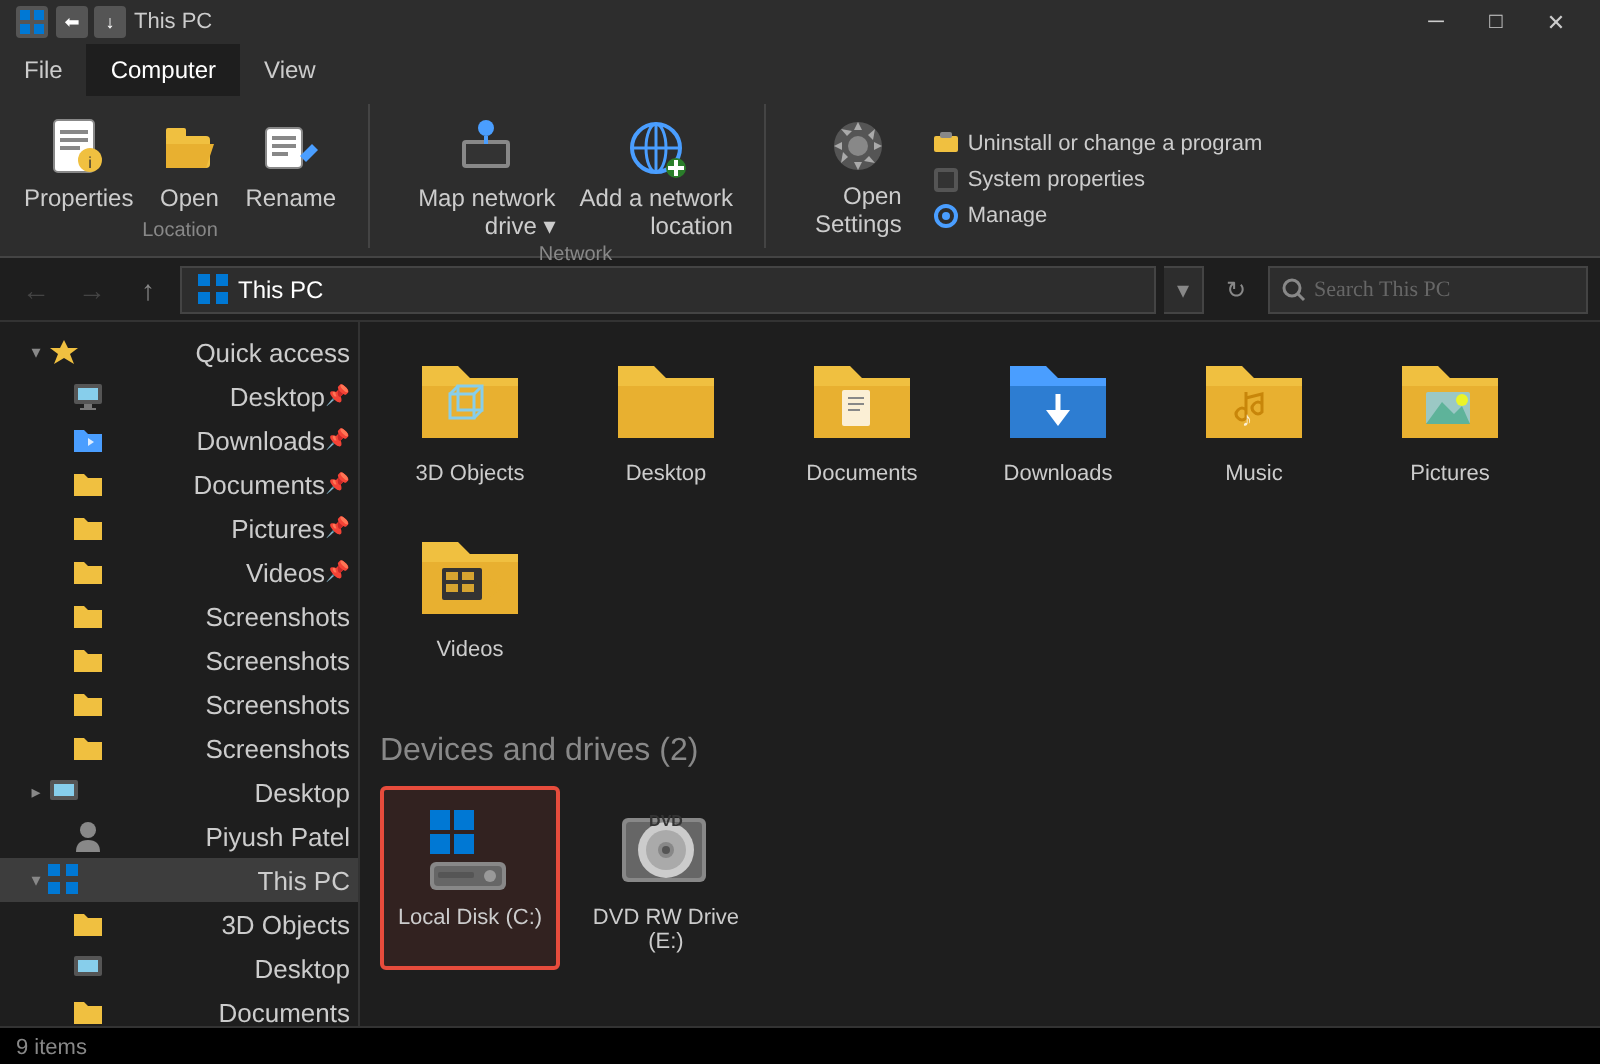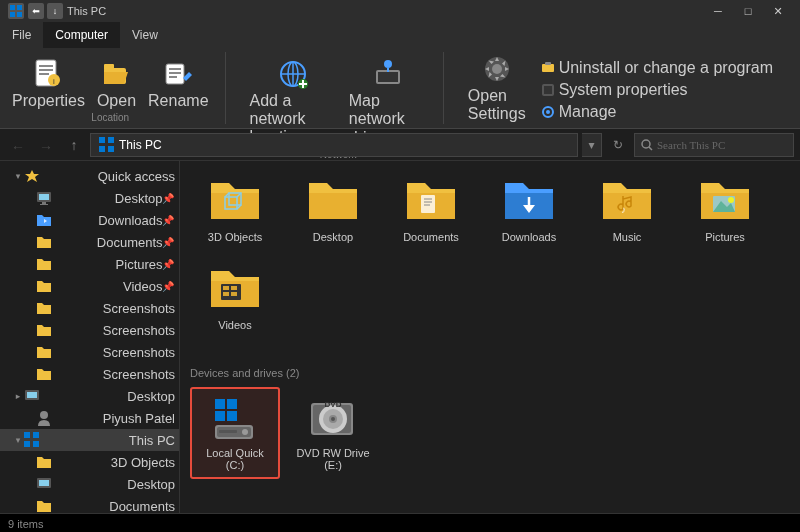--- a/index.html
+++ b/index.html
@@ -18,24 +18,24 @@
     .ribbon { background: #2d2d2d; border-bottom: 1px solid #444; }
     .ribbon-tabs { display: flex; height: 26px; }
     .ribbon-tab { padding: 0 12px; display: flex; align-items: center; font-size: 12px; cursor: pointer; color: #ccc; }
     .ribbon-tab.active { background: #1e1e1e; color: #fff; }
     .ribbon-content { background: #2d2d2d; padding: 4px 8px; display: flex; gap: 16px; align-items: center; height: 80px; }
     .ribbon-section { display: flex; flex-direction: column; align-items: center; border-right: 1px solid #444; padding-right: 12px; margin-right: 4px; height: 100%; justify-content: space-between; }
     .ribbon-section:last-child { border-right: none; }
     .ribbon-section-items { display: flex; gap: 4px; align-items: flex-start; flex: 1; padding-top: 4px; }
     .ribbon-item { display: flex; flex-direction: column; align-items: center; gap: 2px; cursor: pointer; padding: 2px 4px; border-radius: 3px; min-width: 40px; }
     .ribbon-item-icon { width: 32px; height: 32px; display: flex; align-items: center; justify-content: center; }
-    .ribbon-item-label { font-size: 16px; color: #ccc; text-align: left; }
+    .ribbon-item-label { font-size: 12px; color: #ccc; text-align: right; }
     .ribbon-section-label { font-size: 10px; color: #888; padding-bottom: 3px; }
     .ribbon-item-text-group { display: flex; flex-direction: column; gap: 2px; }
-    .ribbon-text-item { display: flex; align-items: center; gap: 4px; cursor: pointer; padding: 1px 3px; border-radius: 2px; font-size: 16px; color: #ccc; white-space: nowrap; }
+    .ribbon-text-item { display: flex; align-items: center; gap: 4px; cursor: pointer; padding: 1px 3px; border-radius: 2px; font-size: 11px; color: #ccc; white-space: nowrap; }
 
     
     .address-bar { height: 32px; background: #1e1e1e; display: flex; align-items: center; padding: 0 6px; gap: 4px; border-bottom: 1px solid #333; }
     .nav-btn { width: 24px; height: 24px; display: flex; align-items: center; justify-content: center; color: #888; font-size: 14px; cursor: pointer; border-radius: 3px; }
     .nav-btn.disabled { color: #444; cursor: default; }
     .address-path { flex: 1; height: 24px; background: #2d2d2d; border: 1px solid #444; display: flex; align-items: center; padding: 0 8px; color: #fff; font-size: 12px; cursor: pointer; }
     .refresh-btn { width: 24px; height: 24px; display: flex; align-items: center; justify-content: center; color: #888; cursor: pointer; }
     .search-box { width: 160px; height: 24px; background: #2d2d2d; border: 1px solid #444; display: flex; align-items: center; padding: 0 6px; gap: 4px; color: #888; font-size: 11px; font-family: Liberation Serif, serif; }
     .dropdown-btn { width: 20px; height: 24px; display: flex; align-items: center; justify-content: center; color: #888; background: #2d2d2d; border: 1px solid #444; border-left: none; cursor: pointer; }
 
@@ -54,21 +54,21 @@
     .sidebar-arrow { width: 12px; height: 12px; display: flex; align-items: center; justify-content: center; font-size: 9px; color: #888; flex-shrink: 0; }
     .sidebar-icon { width: 16px; height: 16px; margin-right: 4px; flex-shrink: 0; }
     .sidebar-label { font-size: 13px; color: #ccc; flex: 1; white-space: nowrap; overflow: hidden; text-overflow: ellipsis; text-align: right; }
     .sidebar-pin { margin-left: auto; color: #4a9eff; font-size: 10px; }
 
     
     .content { flex: 1; background: #1e1e1e; overflow-y: auto; padding: 10px; }
     .content::-webkit-scrollbar { width: 8px; }
     .content::-webkit-scrollbar-track { background: #1e1e1e; }
     .content::-webkit-scrollbar-thumb { background: #444; }
-    .section-header { font-size: 11px; color: #888; margin-bottom: 8px; margin-top: 28px; }
+    .section-header { font-size: 16px; color: #888; margin-bottom: 8px; margin-top: 28px; }
     .folder-grid { display: flex; flex-wrap: wrap; gap: 8px; margin-bottom: 16px; }
     .folder-item { display: flex; flex-direction: column; align-items: center; width: 90px; cursor: pointer; padding: 6px; border-radius: 3px; border: 2px solid transparent; }
     .folder-item.selected { border-color: #e74c3c; background: rgba(231,76,60,0.1); }
     .folder-icon { width: 56px; height: 48px; position: relative; }
     .folder-label { font-size: 11px; color: #ccc; text-align: center; margin-top: 4px; word-break: break-word; }
     .devices-section { margin-top: 4px; }
 
     
     .status-bar { height: 20px; background: #000000; border-top: 1px solid #333; display: flex; align-items: center; padding: 0 8px; font-size: 11px; color: #888; }
   </style>
@@ -145,41 +145,41 @@
         </div>
       </div>
       <span class="ribbon-section-label">Location</span>
     </div>
 
     <div class="ribbon-section">
       <div class="ribbon-section-items">
         <div class="ribbon-item">
           <div class="ribbon-item-icon">
             <svg width="32" height="32" viewBox="0 0 32 32">
+              <rect x="4" y="12" width="24" height="14" rx="2" fill="#888"></rect>
+              <rect x="6" y="14" width="20" height="10" fill="#333"></rect>
+              <circle cx="16" cy="6" r="4" fill="#4a9eff"></circle>
+              <line x1="16" y1="10" x2="16" y2="14" stroke="#4a9eff" stroke-width="2"></line>
+            </svg>
+          </div>
+          <span class="ribbon-item-label">Map network<br>drive ▾</span>
+        </div>
+        <div class="ribbon-item">
+          <div class="ribbon-item-icon">
+            <svg width="32" height="32" viewBox="0 0 32 32">
               <circle cx="16" cy="16" r="12" fill="none" stroke="#4a9eff" stroke-width="2"></circle>
               <line x1="16" y1="4" x2="16" y2="28" stroke="#4a9eff" stroke-width="1.5"></line>
               <ellipse cx="16" cy="16" rx="5" ry="12" fill="none" stroke="#4a9eff" stroke-width="1.5"></ellipse>
               <line x1="4" y1="16" x2="28" y2="16" stroke="#4a9eff" stroke-width="1.5"></line>
               <circle cx="26" cy="26" r="5" fill="#2a7d2a"></circle>
               <line x1="26" y1="22" x2="26" y2="30" stroke="#fff" stroke-width="2"></line>
               <line x1="22" y1="26" x2="30" y2="26" stroke="#fff" stroke-width="2"></line>
             </svg>
           </div>
           <span class="ribbon-item-label">Add a network<br>location</span>
-        </div>
-        <div class="ribbon-item">
-          <div class="ribbon-item-icon">
-            <svg width="32" height="32" viewBox="0 0 32 32">
-              <rect x="4" y="12" width="24" height="14" rx="2" fill="#888"></rect>
-              <rect x="6" y="14" width="20" height="10" fill="#333"></rect>
-              <circle cx="16" cy="6" r="4" fill="#4a9eff"></circle>
-              <line x1="16" y1="10" x2="16" y2="14" stroke="#4a9eff" stroke-width="2"></line>
-            </svg>
-          </div>
-          <span class="ribbon-item-label">Map network<br>drive ▾</span>
         </div>
       </div>
       <span class="ribbon-section-label">Network</span>
     </div>
 
     <div class="ribbon-section" style="border-right:none; flex-direction: row; gap: 8px;">
       <div style="display:flex; flex-direction:column; align-items:center;">
         <div class="ribbon-item">
           <div class="ribbon-item-icon">
             <svg width="32" height="32" viewBox="0 0 32 32">
@@ -533,21 +533,21 @@
               <rect x="20" y="4" width="10" height="10" fill="#0078d4"></rect>
               <rect x="8" y="16" width="10" height="10" fill="#0078d4"></rect>
               <rect x="20" y="16" width="10" height="10" fill="#0078d4"></rect>
 
               <rect x="8" y="30" width="38" height="14" rx="3" fill="#888"></rect>
               <rect x="10" y="32" width="34" height="10" rx="2" fill="#666"></rect>
               <circle cx="38" cy="37" r="3" fill="#999"></circle>
               <rect x="12" y="35" width="18" height="3" rx="1" fill="#555"></rect>
             </svg>
           </div>
-          <span class="folder-label">Local Quick (C:)</span>
+          <span class="folder-label">Local Disk (C:)</span>
         </div>
 
         <div class="folder-item">
           <div class="folder-icon">
             <svg width="56" height="48" viewBox="0 0 56 48">
 
               <rect x="6" y="8" width="42" height="32" rx="3" fill="#888"></rect>
               <rect x="8" y="10" width="38" height="28" rx="2" fill="#666"></rect>
 
               <circle cx="28" cy="24" r="14" fill="#ccc"></circle>

